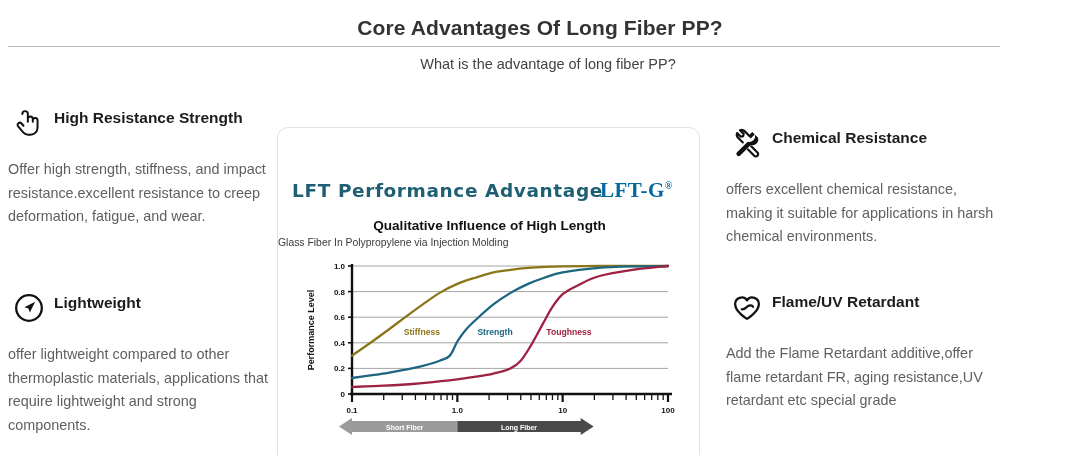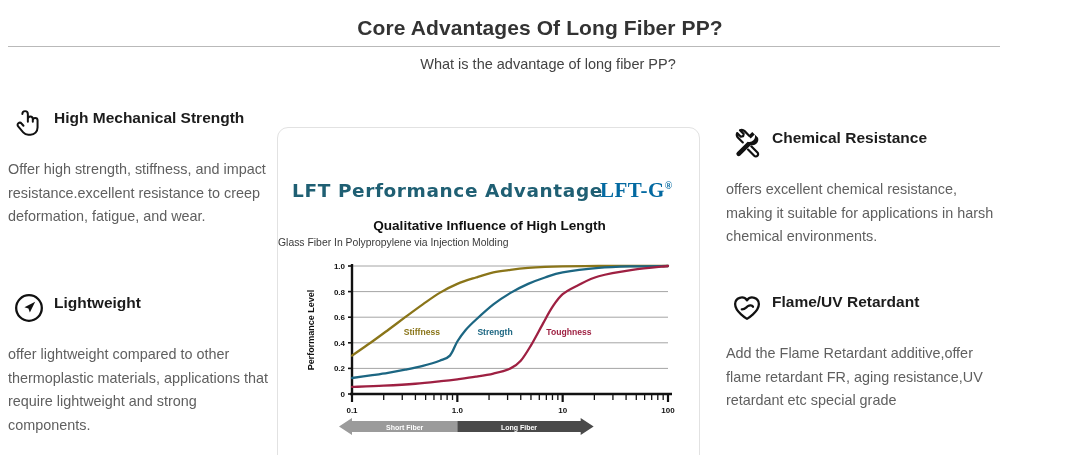--- a/index.html
+++ b/index.html
@@ -114,21 +114,21 @@
   <div class="title-divider"></div>
   <div class="page-subtitle">What is the advantage of long fiber PP?</div>
 
   <div class="feature" id="feat-strength">
     <div class="feature-head">
       <span class="feature-icon">
         <svg viewBox="0 0 40 40" aria-hidden="true">
           <path d="M13 10.5c0-1.7 1.3-3 2.9-3s2.9 1.3 2.9 3v8.2M18.8 18.1v-2.3c0-1.5 1.2-2.7 2.6-2.7s2.6 1.2 2.6 2.7v2.6M24 18.6v-1.4c0-1.4 1.1-2.5 2.5-2.5s2.5 1.1 2.5 2.5v7.6c0 4.2-3.1 7.5-7.4 7.5h-2.3c-2.2 0-4-0.9-5.4-2.5l-5.3-6.2c-0.9-1.1-0.8-2.6 0.2-3.4 1-0.8 2.5-0.7 3.3 0.3l2.1 2.4" fill="none" stroke="#111" stroke-width="2.1" stroke-linecap="round" stroke-linejoin="round"></path>
         </svg>
       </span>
-      <span class="feature-title">High Mechanical Strength</span>
+      <span class="feature-title">High Resistance Strength</span>
     </div>
     <div class="feature-body">Offer high strength, stiffness, and impact resistance.excellent resistance to creep deformation, fatigue, and wear.</div>
   </div>
 
   <div class="feature" id="feat-light">
     <div class="feature-head">
       <span class="feature-icon">
         <svg viewBox="0 0 40 40" aria-hidden="true">
           <circle cx="20" cy="20" r="13.5" fill="none" stroke="#111" stroke-width="2.4"></circle>
           <path d="M26.5 13.5 L15.2 19.1 L19.4 20.6 L20.9 24.8 Z" fill="#111"></path>

